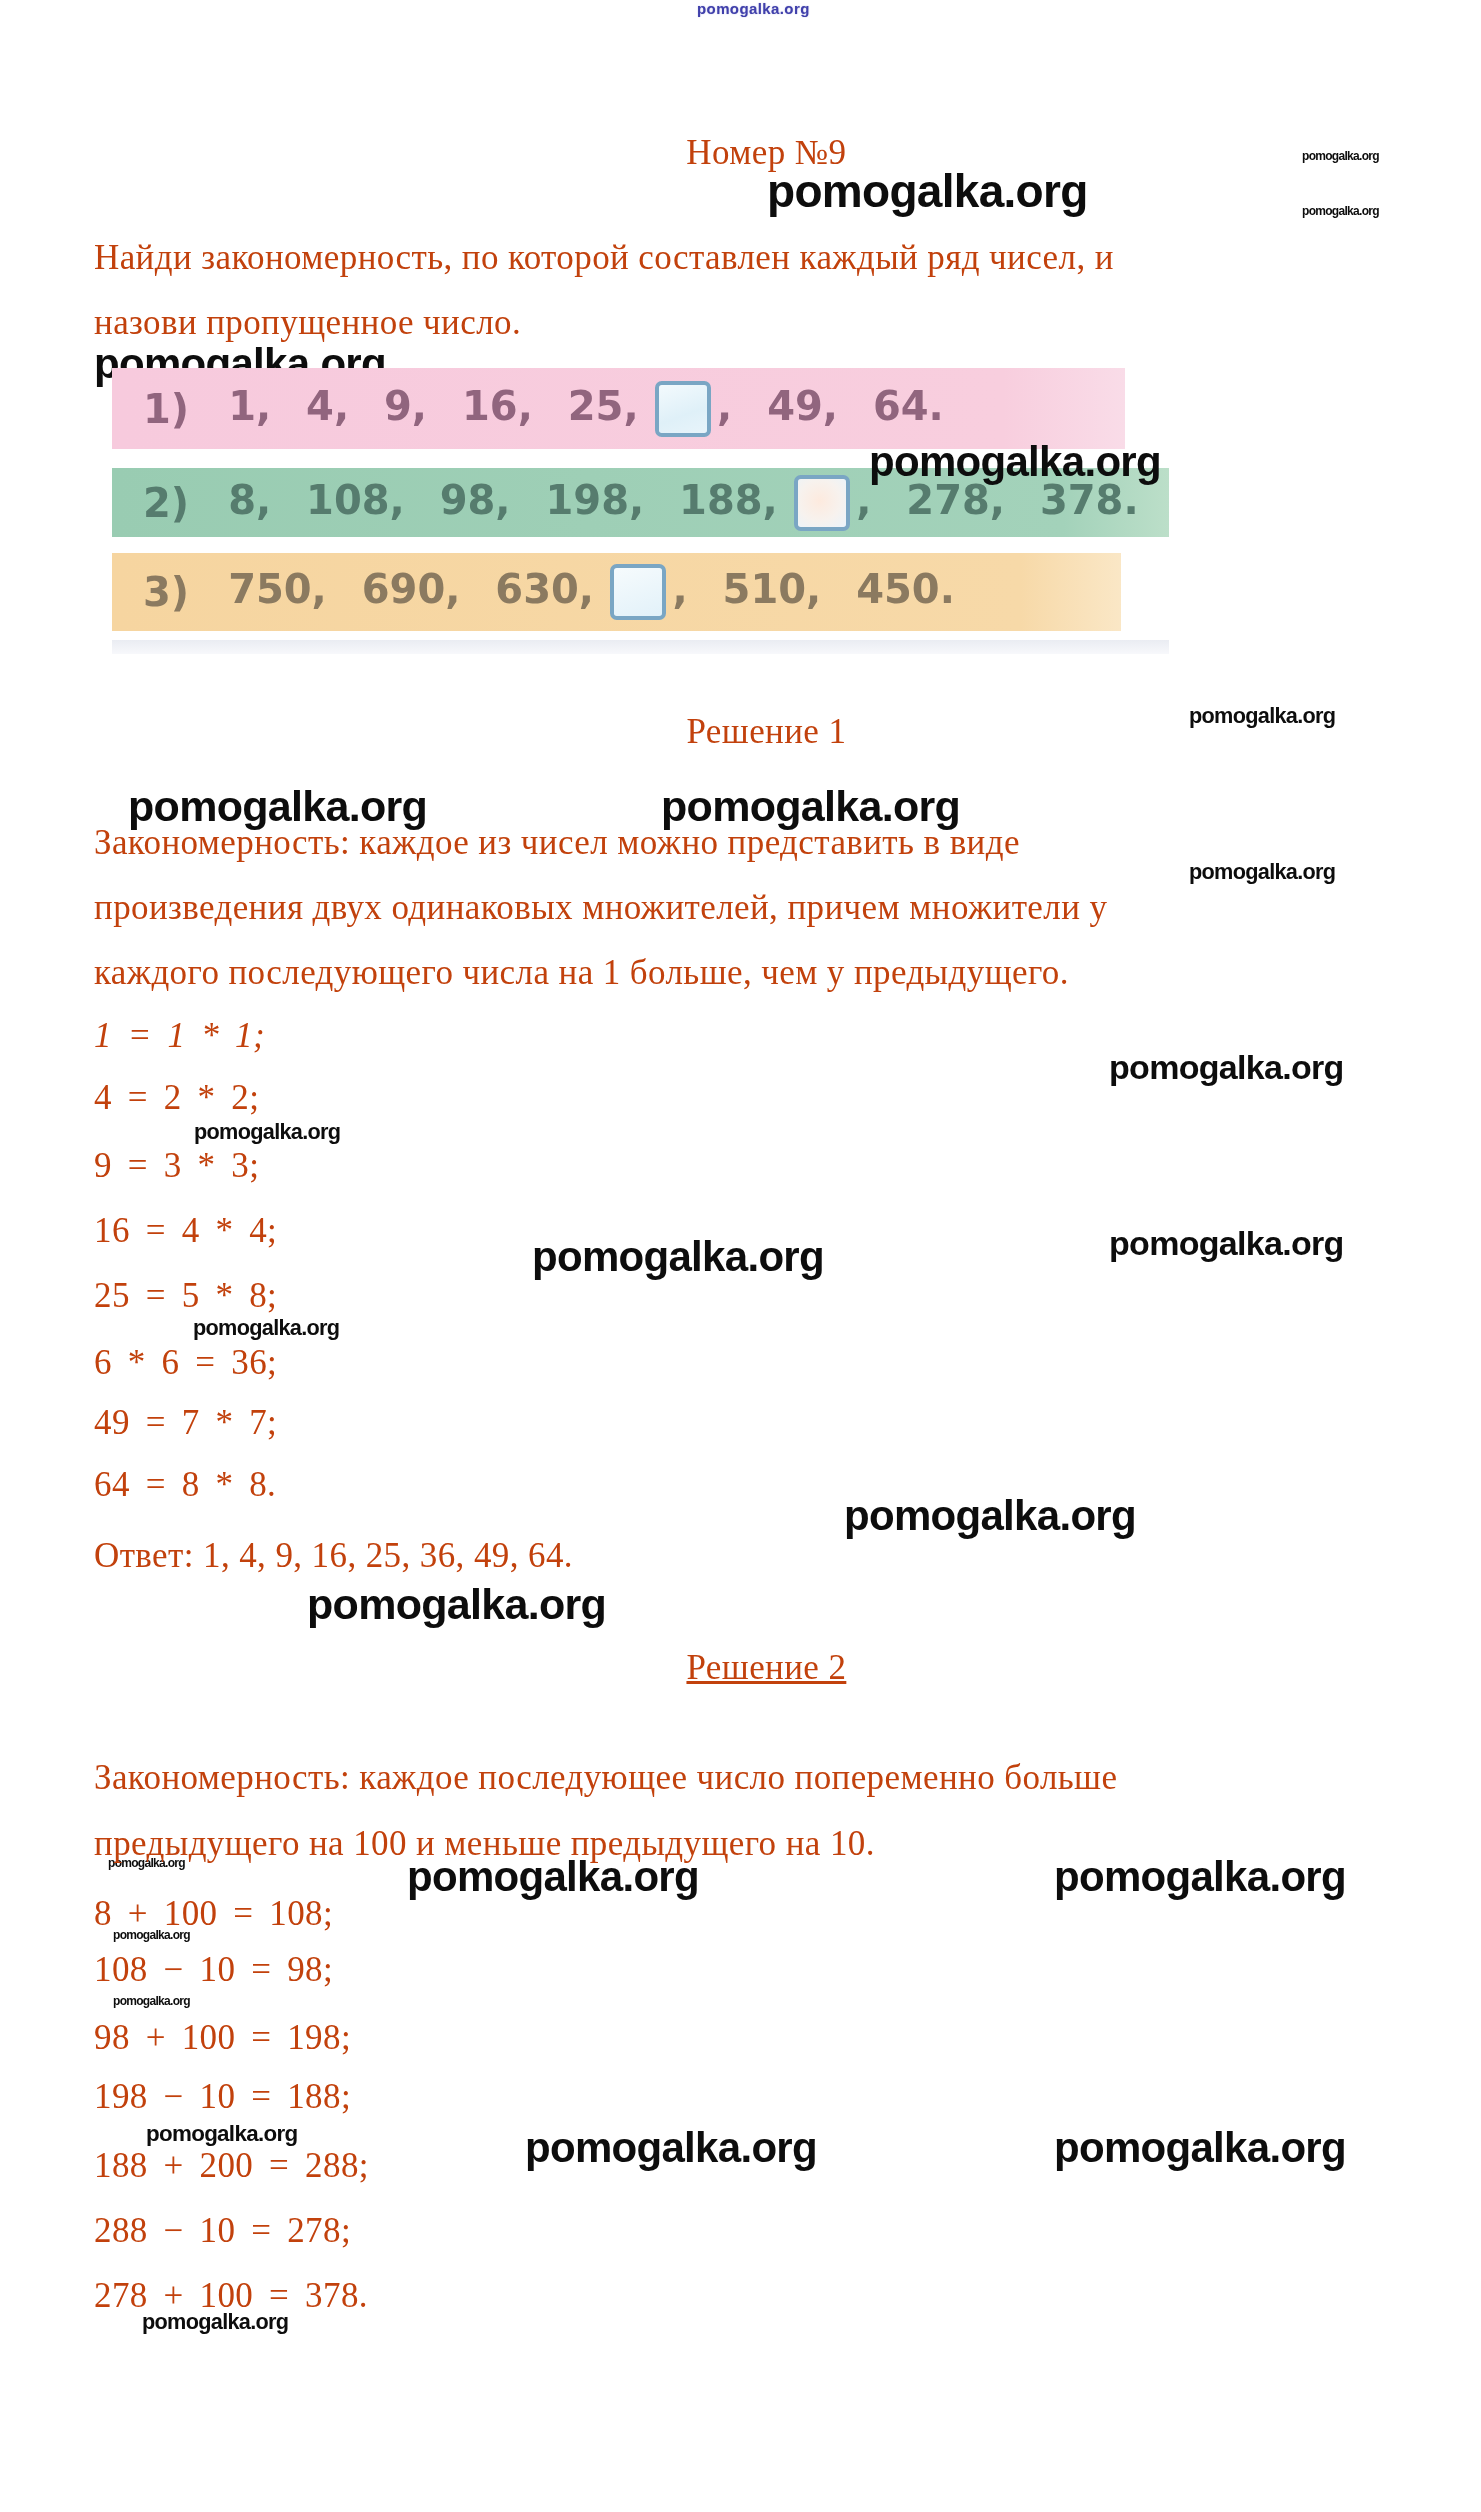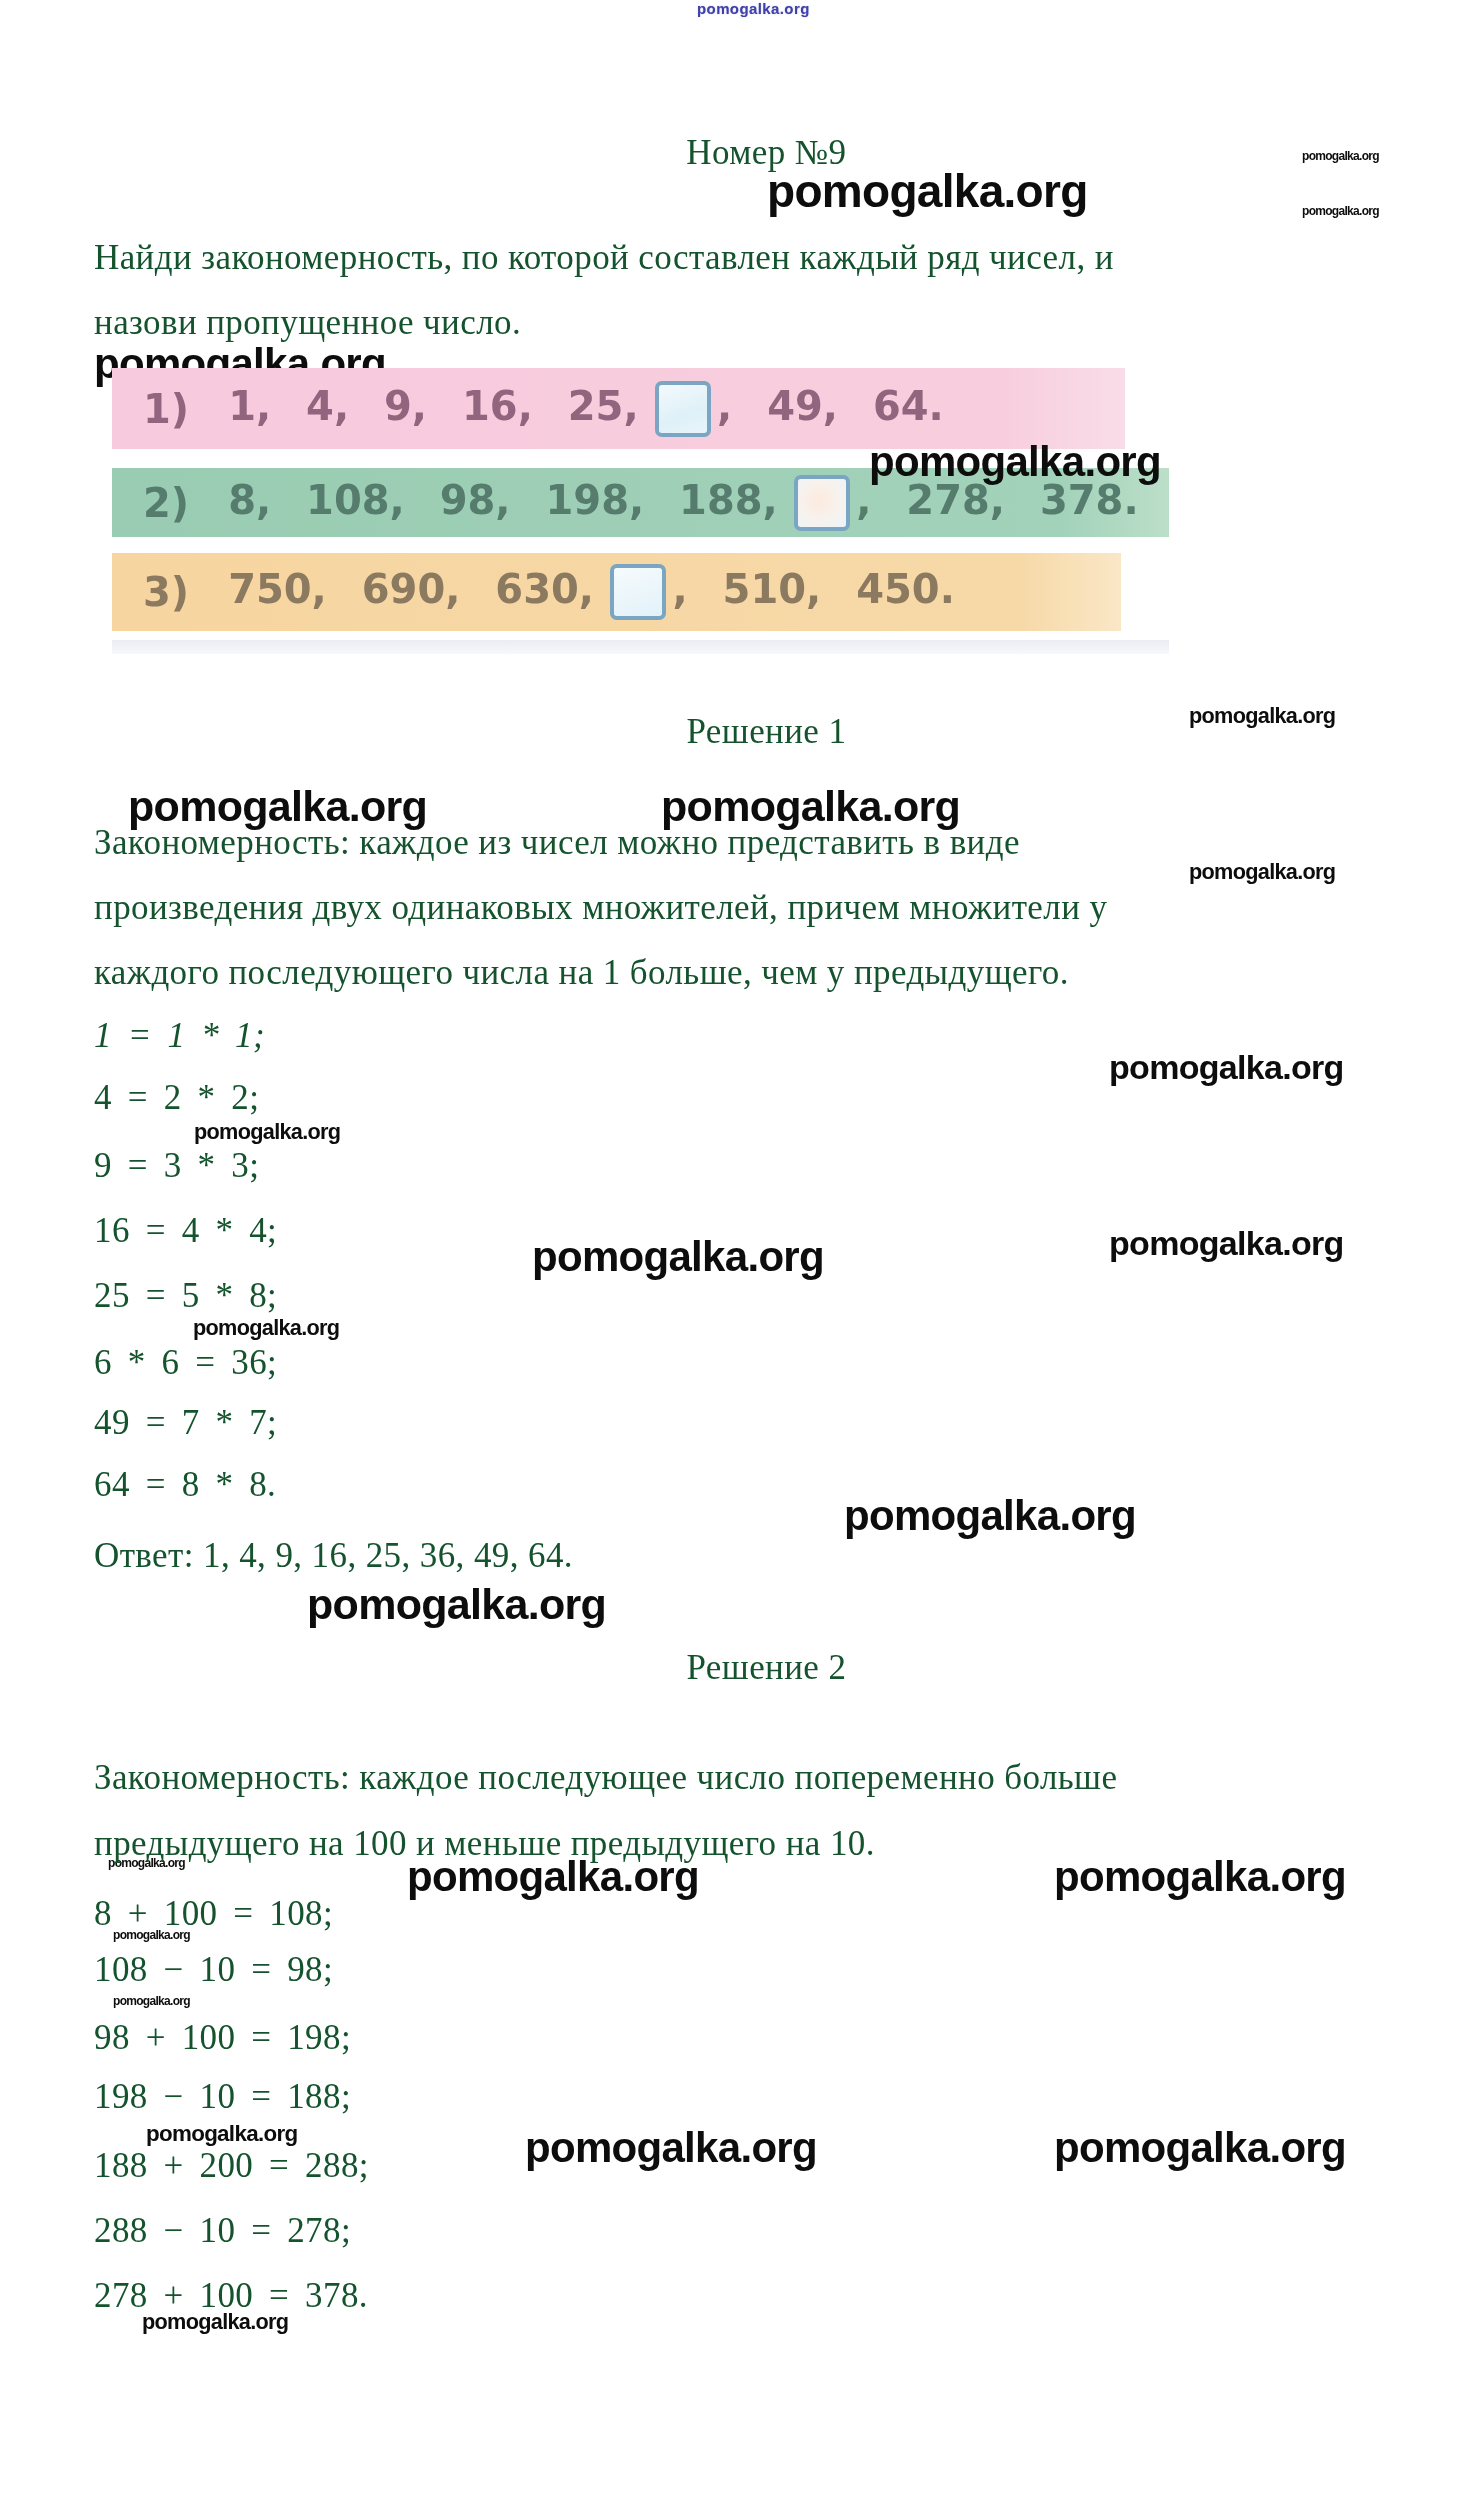--- a/index.html
+++ b/index.html
@@ -11,21 +11,21 @@
     font-family:"Liberation Serif", serif;
     color:#141414;
   }
   
   .txt{
     position:absolute;
     font-family:"Liberation Serif", serif;
     font-size:35px;
     letter-spacing:0.4px;
     white-space:nowrap;
-    color:#14532d;
+    color:#c2410c;
   }
   .eq{word-spacing:6.7px;}
   .heading{
     left:calc(50% + 25.4px);
     transform:translateX(-50%);
   }
   
   .wm{
     position:absolute;
     font-family:"Liberation Sans", sans-serif;
@@ -145,21 +145,21 @@
   <div class="txt eq" style="left:94px;top:1016px;font-style:italic;">1 = 1 * 1;</div>
   <div class="txt eq" style="left:94px;top:1078px;">4 = 2 * 2;</div>
   <div class="txt eq" style="left:94px;top:1146px;">9 = 3 * 3;</div>
   <div class="txt eq" style="left:94px;top:1211px;">16 = 4 * 4;</div>
   <div class="txt eq" style="left:94px;top:1276px;">25 = 5 * 8;</div>
   <div class="txt eq" style="left:94px;top:1343px;">6 * 6 = 36;</div>
   <div class="txt eq" style="left:94px;top:1403px;">49 = 7 * 7;</div>
   <div class="txt eq" style="left:94px;top:1465px;">64 = 8 * 8.</div>
   <div class="txt" style="left:94px;top:1536px;">Ответ: 1, 4, 9, 16, 25, 36, 49, 64.</div>
 
-  <div class="txt heading" style="top:1648px;">Решение 2</div>
+  <div class="txt heading" style="top:1648px;text-decoration:underline;">Решение 2</div>
   <div class="txt" style="left:94px;top:1758px;">Закономерность: каждое последующее число попеременно больше</div>
   <div class="txt" style="left:94px;top:1824px;">предыдущего на 100 и меньше предыдущего на 10.</div>
 
   <div class="txt eq" style="left:94px;top:1894px;">8 + 100 = 108;</div>
   <div class="txt eq" style="left:94px;top:1950px;">108 − 10 = 98;</div>
   <div class="txt eq" style="left:94px;top:2018px;">98 + 100 = 198;</div>
   <div class="txt eq" style="left:94px;top:2077px;">198 − 10 = 188;</div>
   <div class="txt eq" style="left:94px;top:2146px;">188 + 200 = 288;</div>
   <div class="txt eq" style="left:94px;top:2211px;">288 − 10 = 278;</div>
   <div class="txt eq" style="left:94px;top:2276px;">278 + 100 = 378.</div>

